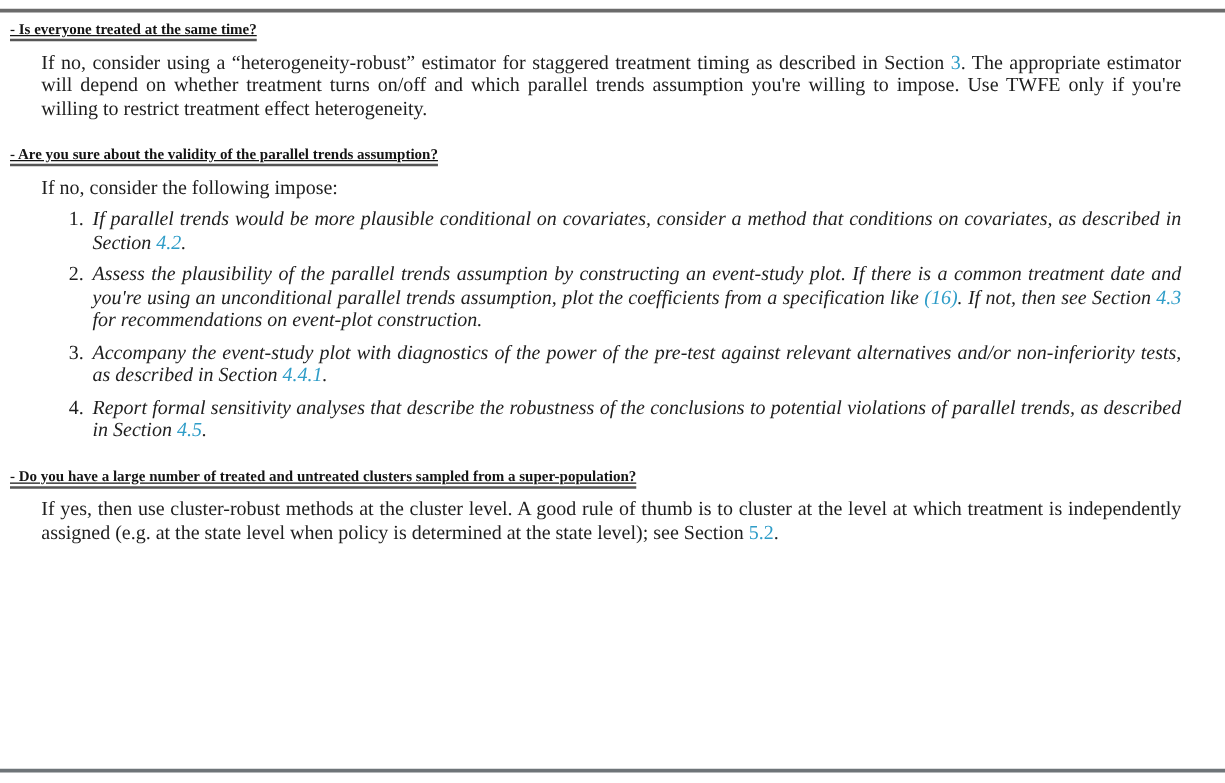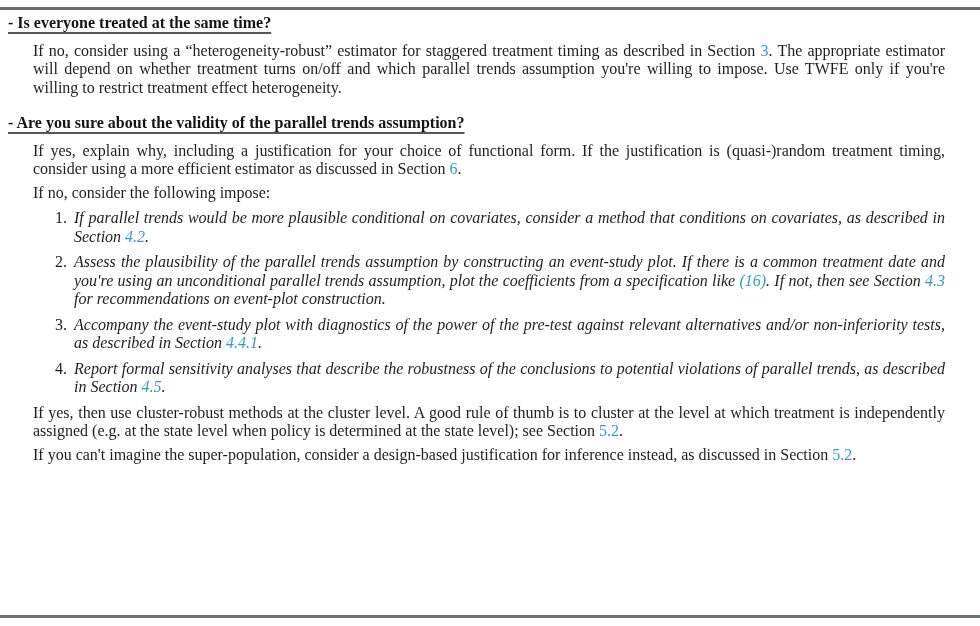--- a/index.html
+++ b/index.html
@@ -13,23 +13,24 @@
     font-size: 16px;
     line-height: 18.5px;
     color: var(--text, #1e1e1e);
   }
   .rule { position: absolute; left: 0; width: 980px; height: 3px; }
   .rule-top { top: 7px; background: var(--rule_top, #6b6b6b); }
   .rule-bottom { top: 615px; background: var(--rule_bottom, #6e7478); }
   .content { position: absolute; left: 8px; top: 12px; width: 937px; }
   .question {
     font-weight: bold;
-    font-size: 16px;
+    font-size: 12px;
     color: var(--heading_text, #141414);
     margin: 17px 0 9px 0;
+    text-decoration: underline;
   }
   .question:first-child { margin-top: 2px; }
   .qtext {
     text-decoration: underline;
     text-decoration-thickness: 1.5px;
     text-underline-offset: 4px;
     text-decoration-color: var(--heading_underline, #565656);
   }
   .para { margin: 5px 0 5px 25px; text-align: justify; }
   .li { display: flex; margin: 7px 0 7px 47px; }
@@ -44,21 +45,20 @@
 
 <main class="content">
 
   <div class="question"><span class="qtext">- Is everyone treated at the same time?</span></div>
 
 
   <p class="para"><span>If no, consider using a “heterogeneity-robust” estimator for staggered treatment timing as described in Section </span><span class="ref">3</span><span>. The appropriate estimator will depend on whether treatment turns on/off and which parallel trends assumption you're willing to impose. Use TWFE only if you're willing to restrict treatment effect heterogeneity.</span></p>
 
   <div class="question"><span class="qtext">- Are you sure about the validity of the parallel trends assumption?</span></div>
 
-  <p class="para"><span>If yes, explain why, including a justification for your choice of functional form. If the justification is (quasi-)random treatment timing, consider using a more efficient estimator as discussed in Section </span><span class="ref">6</span><span>.</span></p>
 
   <p class="para"><span>If no, consider the following impose:</span></p>
 
   <div class="li">
       <span class="num">1.</span>
       <span class="litext"><span>If parallel trends would be more plausible conditional on covariates, consider a method that conditions on covariates, as described in Section </span><span class="ref">4.2</span><span>.</span></span>
     </div>
 
   <div class="li">
       <span class="num">2.</span>
@@ -68,21 +68,21 @@
   <div class="li">
       <span class="num">3.</span>
       <span class="litext"><span>Accompany the event-study plot with diagnostics of the power of the pre-test against relevant alternatives and/or non-inferiority tests, as described in Section </span><span class="ref">4.4.1</span><span>.</span></span>
     </div>
 
   <div class="li">
       <span class="num">4.</span>
       <span class="litext"><span>Report formal sensitivity analyses that describe the robustness of the conclusions to potential violations of parallel trends, as described in Section </span><span class="ref">4.5</span><span>.</span></span>
     </div>
 
+  <div class="question"><span class="qtext">- Do you have a large number of treated and untreated clusters sampled from a super-population?</span></div>
 
   <p class="para"><span>If yes, then use cluster-robust methods at the cluster level. A good rule of thumb is to cluster at the level at which treatment is independently assigned (e.g. at the state level when policy is determined at the state level); see Section </span><span class="ref">5.2</span><span>.</span></p>
 
 
-  <p class="para"><span>If you can't imagine the super-population, consider a design-based justification for inference instead, as discussed in Section </span><span class="ref">5.2</span><span>.</span></p>
 
 </main>
 
 <div class="rule rule-bottom"></div>
 
 </body></html>

